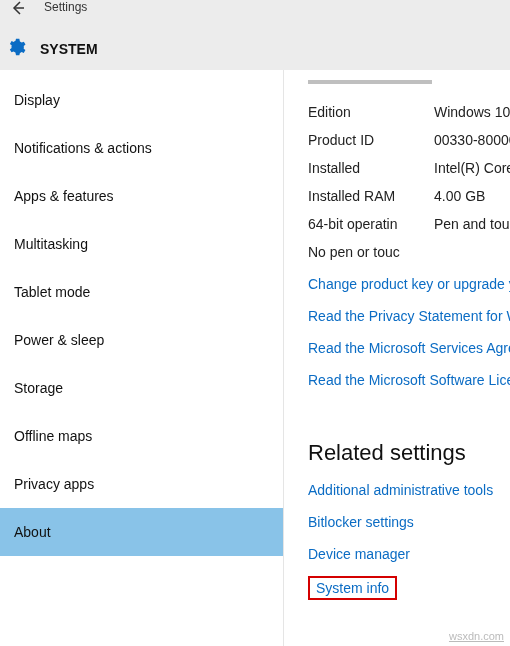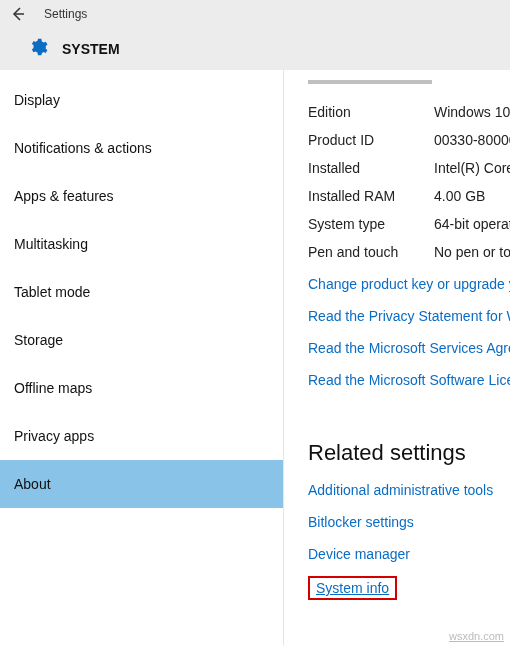--- a/index.html
+++ b/index.html
@@ -1,36 +1,36 @@
 <!DOCTYPE html>
 <html><head>
   <meta charset="utf-8">
   <style>
     * { box-sizing: border-box; margin: 0; padding: 0; font-family: "Segoe UI", Tahoma, sans-serif; }
     body { width: 510px; height: 646px; background: #fff; overflow: hidden; position: relative; }
 
-    .titlebar { height: 28px; background: #ececec; display: flex; align-items: center; padding: 0 10px; gap: 18px; }
+    .titlebar { height: 28px; background: #ececec; display: flex; padding: 0 10px; gap: 18px; }
     .titlebar .back { width: 16px; height: 16px; display: flex; align-items: center; justify-content: center; }
     .titlebar .title { font-size: 12px; color: #333; }
 
-    .header { height: 42px; background: #ececec; display: flex; align-items: center; padding: 0 28px; gap: 14px; }
+    .header { height: 42px; background: #ececec; display: flex; align-items: center; padding: 0 6px; gap: 14px; }
     .header .gear svg { width: 20px; height: 20px; }
     .header .label { font-size: 14px; font-weight: 600; color: #111; }
 
     .content { display: flex; height: calc(646px - 70px); }
     .sidebar { width: 284px; border-right: 1px solid #e5e5e5; display: flex; flex-direction: column; padding-top: 6px; }
     .nav-item { height: 48px; display: flex; align-items: center; padding: 0 14px; font-size: 14px; color: #111; cursor: pointer; }
     .nav-item.selected { background: #89c3e8; }
 
     .main { flex: 1; padding: 10px 0 0 24px; overflow: hidden; }
     .grid { display: grid; grid-template-columns: 126px auto; row-gap: 12px; font-size: 14px; color: #222; white-space: nowrap; margin-top: 20px; }
     .link { color: #0b6cc4; font-size: 14px; margin-top: 16px; white-space: nowrap; cursor: pointer; display: block; }
     .related-title { font-size: 22px; color: #111; margin-top: 52px; margin-bottom: 4px; }
     .highlight { display: inline-block; border: 2px solid #d40000; padding: 2px 6px; margin-top: 14px; }
-    .highlight .link { margin-top: 0; text-decoration: underline; }
+    .highlight .link { margin-top: 0; }
 
     .watermark { position: absolute; bottom: 4px; right: 6px; font-size: 11px; color: #bbb; text-decoration: underline; }
     .scrollbar-hint { width:124px; height:4px; background:#bfbfbf; margin-bottom:14px; }
   </style>
 </head>
 <body>
 
 <div class="titlebar">
   <span class="back">
     <svg viewBox="0 0 16 16" width="16" height="16">
@@ -50,38 +50,38 @@
   <span class="label">SYSTEM</span>
 </div>
 
 <div class="content">
   <nav class="sidebar">
       <div class="nav-item">Display</div>
       <div class="nav-item">Notifications &amp; actions</div>
       <div class="nav-item">Apps &amp; features</div>
       <div class="nav-item">Multitasking</div>
       <div class="nav-item">Tablet mode</div>
+      <div class="nav-item">Power &amp; sleep</div>
       <div class="nav-item">Storage</div>
       <div class="nav-item">Offline maps</div>
       <div class="nav-item">Privacy apps</div>
       <div class="nav-item selected">About</div>
     </nav>
 
   <div class="main">
     <div class="scrollbar-hint"></div>
     <div class="grid">
         <div>Edition</div>
         <div>Windows 10 Pro</div>
         <div>Product ID</div>
         <div>00330-80000-0</div>
         <div>Installed</div>
         <div>Intel(R) Core(TM</div>
         <div>Installed RAM</div>
         <div>4.00 GB</div>
-        <div>System type</div>
         <div>64-bit operatin</div>
         <div>Pen and touch</div>
         <div>No pen or touc</div>
       </div>
     <div>
         <a class="link">Change product key or upgrade y</a>
         <a class="link">Read the Privacy Statement for W</a>
         <a class="link">Read the Microsoft Services Agree</a>
         <a class="link">Read the Microsoft Software Licer</a>
       </div>

